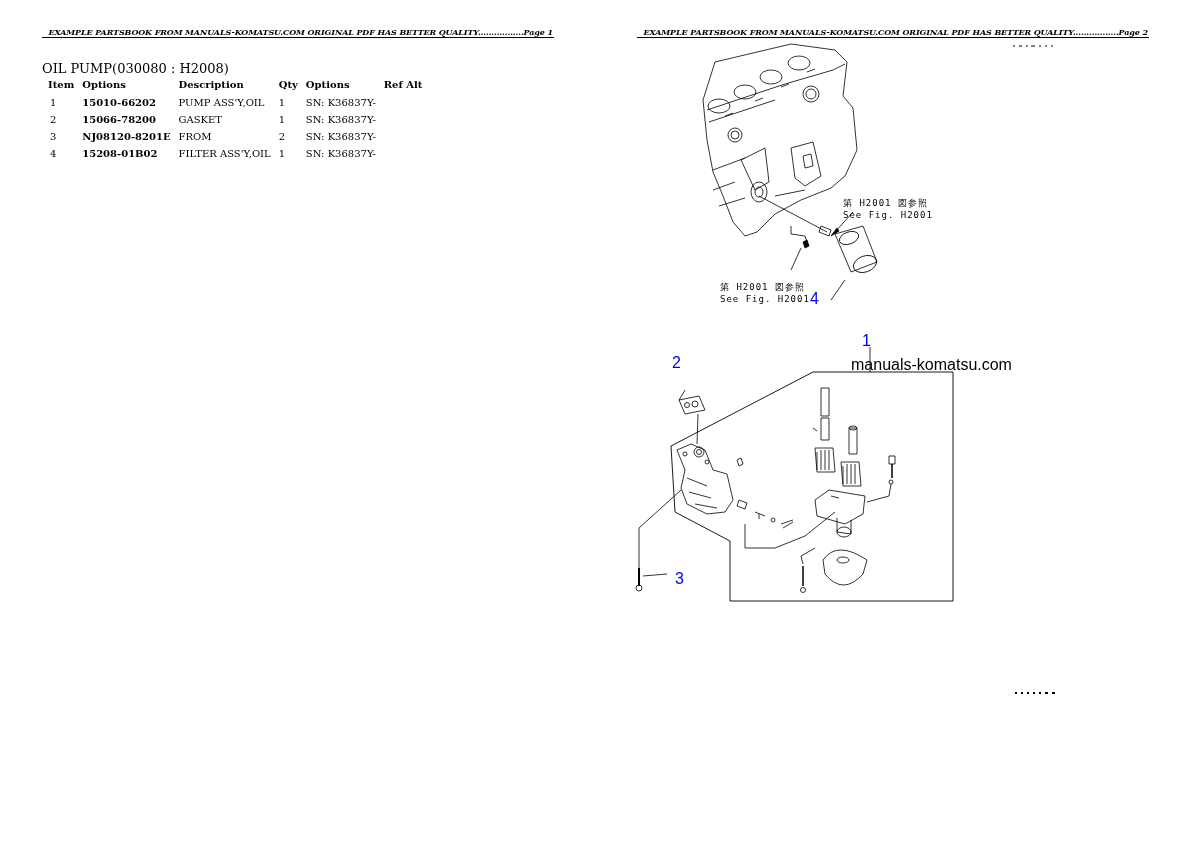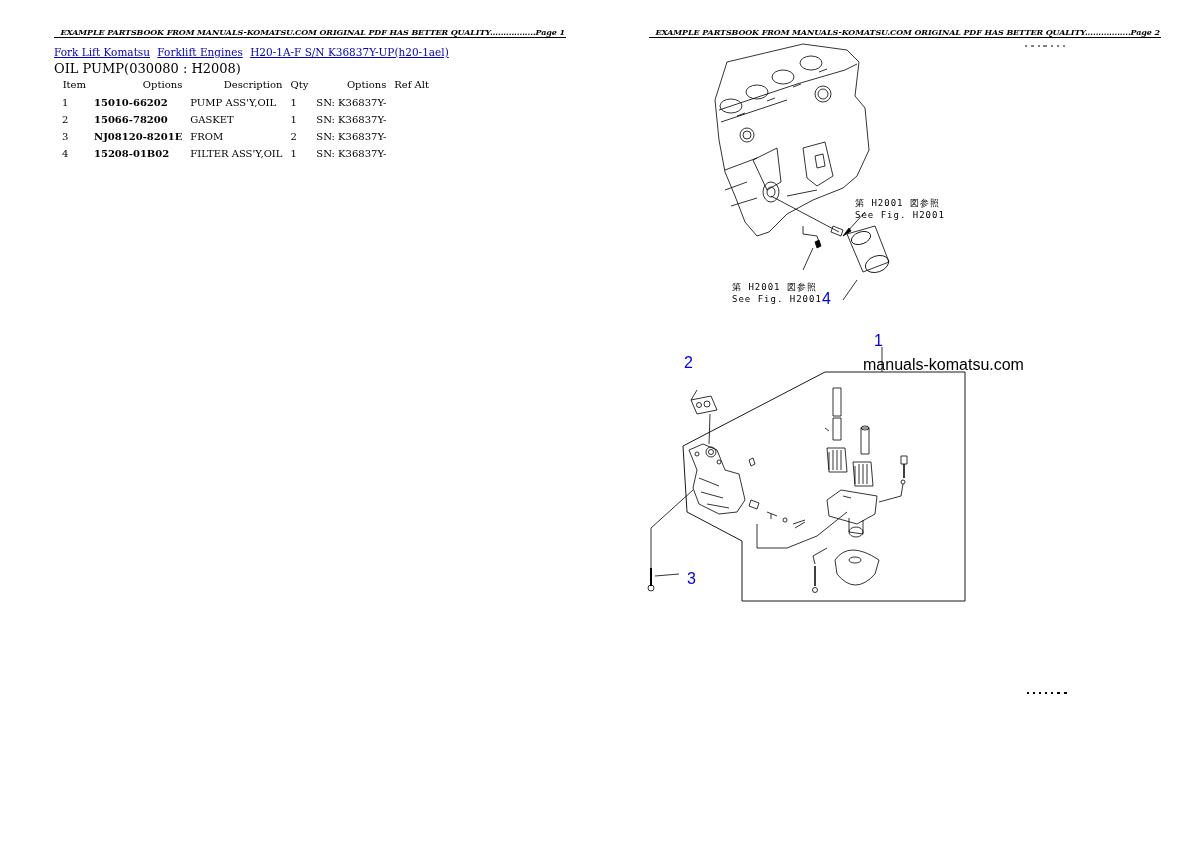--- a/index.html
+++ b/index.html
@@ -1,50 +1,45 @@
 <!DOCTYPE html>
 <html><head>
 <meta charset="utf-8">
 <style>
   html, body { margin:0; padding:0; background:#ffffff; }
   body { width:1190px; height:842px; position:relative; overflow:hidden; font-family:"DejaVu Serif", serif; color:#000; }
-  .page { position:absolute; top:0; height:722px;margin-left:12px; }
+  .page { position:absolute; top:0; height:722px; }
   .page-left { left:0; width:595px; }
   .page-right { left:595px; width:595px; }
   .hdr { position:absolute; top:27px; font-size:8px; font-weight:bold; font-style:italic; white-space:nowrap; text-align:right; letter-spacing:-0.1px; }
   .page-left .hdr { left:42px; width:511px; }
   .page-right .hdr { left:42px; width:511px; }
   .hdr-rule { position:absolute; top:37px; height:1px; background:#000; }
   .page-left .hdr-rule { left:42px; width:512px; }
   .page-right .hdr-rule { left:42px; width:512px; }
   .crumbs { position:absolute; left:42px; top:46px; font-size:10.5px; white-space:nowrap; }
   .crumbs a { color:#0000cc; text-decoration:underline; margin-right:4px; cursor:pointer; }
   .subtitle { position:absolute; left:42px; top:61px; font-size:13px; white-space:nowrap; }
   table.parts { position:absolute; left:44px; top:76px; border-collapse:collapse; font-size:10px; }
-  table.parts th { font-weight:normal; text-align:right; padding:1px 4px 3px 4px; height:14px; }
+  table.parts th { font-weight:bold; text-align:left; padding:1px 4px 3px 4px; height:14px; }
   table.parts td { padding:0 4px; height:17px; white-space:nowrap; }
   table.parts td.c-item { padding-left:6px; width:24px; }
   table.parts td.c-part { width:78px;font-weight:bold; }
   .figure { position:absolute; left:0; top:0; width:595px; height:842px; }
   .callout { fill:#0000ee; font-family:"Liberation Sans", sans-serif; font-size:16px; }
   .wm { font-family:"Liberation Sans", sans-serif; font-size:16px; fill:#000; }
   .jp { font-family:"DejaVu Sans Mono", monospace; font-size:9px; fill:#000; letter-spacing:1px; }
 </style>
 </head>
 <body>
 
 <div class="page page-left">
   <div class="hdr">EXAMPLE PARTSBOOK FROM MANUALS-KOMATSU.COM ORIGINAL PDF HAS BETTER QUALITY.................Page 1</div>
   <div class="hdr-rule"></div>
 
-  <div class="crumbs">
-    <a>Fork Lift Komatsu</a>
-    <a>Forklift Engines</a>
-    <a>H20-1A-F S/N K36837Y-UP(h20-1ael)</a>
-  </div>
 
   <div class="subtitle">OIL PUMP(030080 : H2008)</div>
 
   <table class="parts">
     <thead>
       <tr>
         <th>Item</th>
         <th>Options</th>
         <th>Description</th>
         <th>Qty</th>

